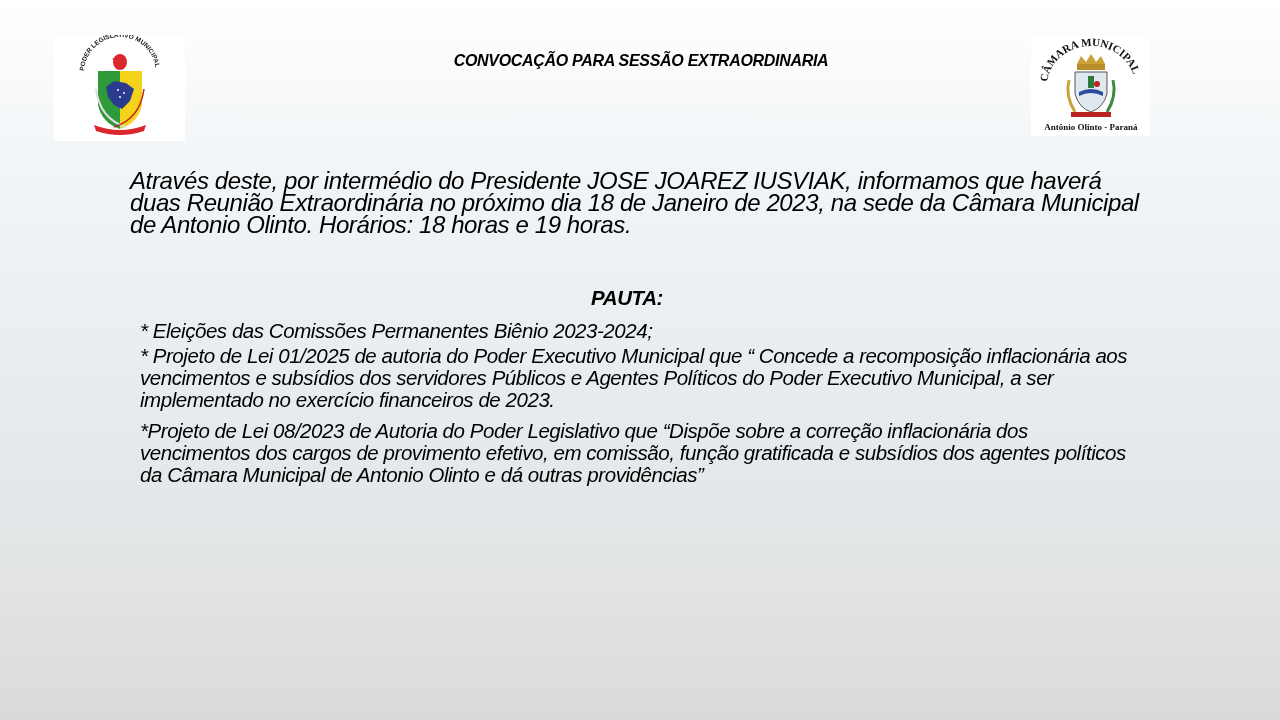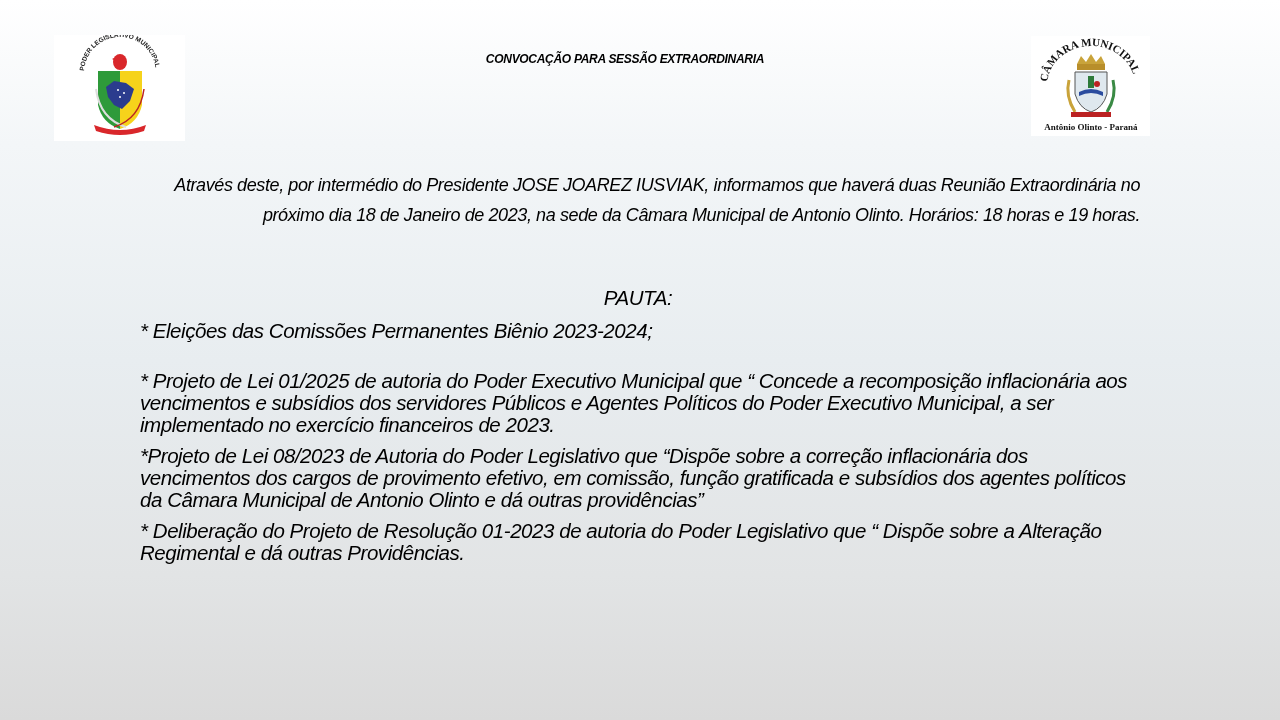--- a/index.html
+++ b/index.html
@@ -11,38 +11,38 @@
     }
     .logo-left {
       position: absolute; left: 54px; top: 35px; width: 131px; height: 106px;
       background: #ffffff;
     }
     .logo-right {
       position: absolute; left: 1031px; top: 36px; width: 119px; height: 100px;
       background: #ffffff;
     }
     .title {
-      position: absolute; left: 0; width: 1250px; top: 52px; text-align: center;
-      font-size: 12px; font-weight: bold; font-style: italic; letter-spacing: -0.3px;
+      position: absolute; left: 16px; width: 1250px; top: 52px; text-align: center;
+      font-size: 16px; font-weight: bold; font-style: italic; letter-spacing: -0.3px;
     }
     .intro {
-      position: absolute; left: 130px; width: 1010px; top: 170px; text-align: right;
-      font-size: 18px; font-style: italic; line-height: 30px; letter-spacing: -0.4px;
+      position: absolute; left: 130px; width: 1010px; top: 170px; text-align: left;
+      font-size: 24px; font-style: italic; line-height: 22px; letter-spacing: -0.4px;
     }
     .pauta-heading {
       position: absolute; left: 0; width: 1254px; top: 286px; text-align: center;
-      font-size: 20.5px; font-weight: normal; font-style: italic; letter-spacing: -0.4px; margin-left: 11px;
+      font-size: 20.5px; font-weight: bold; font-style: italic; letter-spacing: -0.4px;
     }
     .agenda {
       position: absolute; left: 140px; width: 990px; top: 320px; margin: 0; padding: 0;
       list-style: none;
       font-size: 20.5px; font-style: italic; line-height: 22px; letter-spacing: -0.45px;
     }
     .agenda li { margin: 0 0 9px 0; }
-    .agenda li:first-child { margin-bottom: 28px; }
+    .agenda li:first-child { margin-bottom: 3px; }
   </style>
 </head>
 <body>
 
 <div class="logo-left">
   <svg width="131" height="106" viewBox="0 0 131 106">
     <defs>
       <path id="arcL" d="M30,38 A36,36 0 0 1 102,38"></path>
     </defs>
     <text font-size="6.5" font-family="Liberation Sans, sans-serif" font-weight="bold" fill="#222">
@@ -95,14 +95,13 @@
 </div>
 
 <div class="intro">Através deste, por intermédio do Presidente JOSE JOAREZ IUSVIAK, informamos que haverá  duas Reunião Extraordinária no próximo dia 18  de Janeiro  de 2023, na sede da Câmara Municipal de Antonio Olinto. Horários:   18  horas  e  19 horas.</div>
 
 <div class="pauta-heading">PAUTA:</div>
 
 <ul class="agenda">
   <li>* Eleições das Comissões Permanentes Biênio 2023-2024;</li>
   <li>*  Projeto de Lei 01/2025 de autoria do Poder Executivo Municipal que “ Concede a recomposição inflacionária aos vencimentos e subsídios dos servidores Públicos e Agentes Políticos do Poder Executivo Municipal, a ser implementado no exercício financeiros de 2023.</li>
   <li>*Projeto de Lei 08/2023 de Autoria do Poder Legislativo que “Dispõe sobre a correção inflacionária dos vencimentos dos cargos de provimento efetivo, em comissão, função gratificada e subsídios dos agentes políticos da Câmara Municipal de Antonio Olinto e dá outras providências”</li>
-  <li>* Deliberação do Projeto de Resolução 01-2023 de autoria do Poder Legislativo que “ Dispõe sobre a Alteração Regimental e dá outras Providências.</li>
 </ul>
 
 </body></html>

